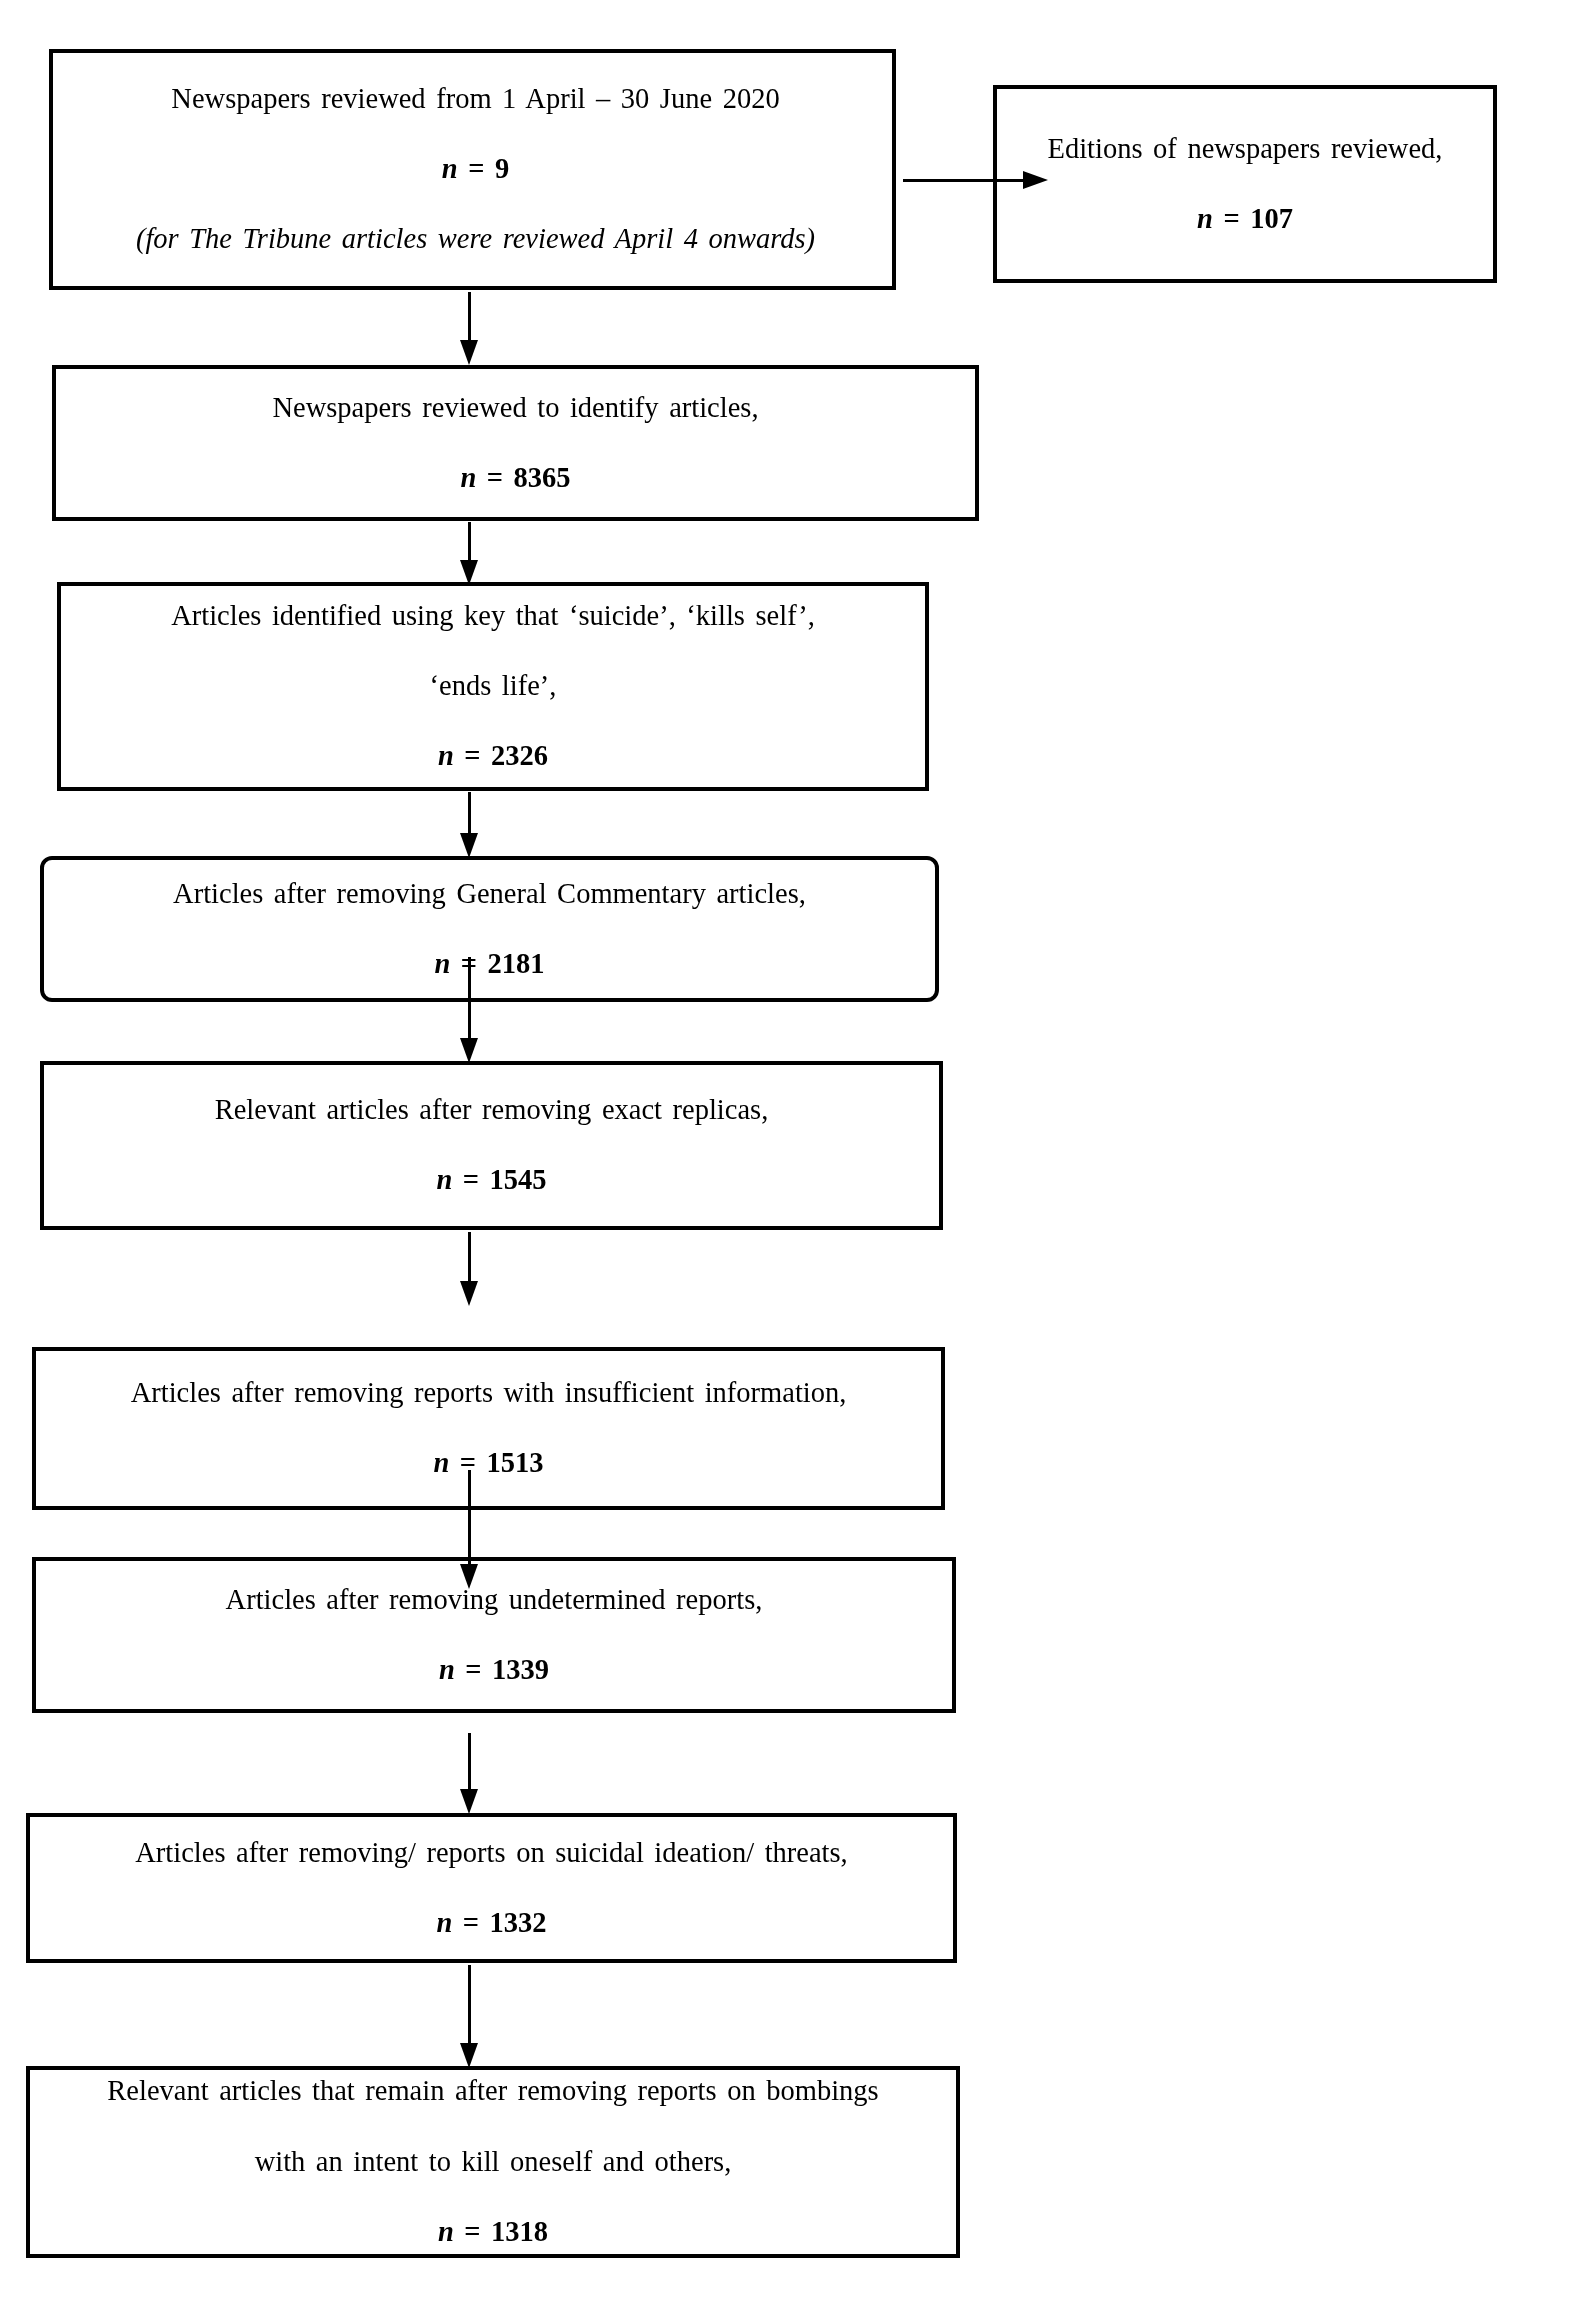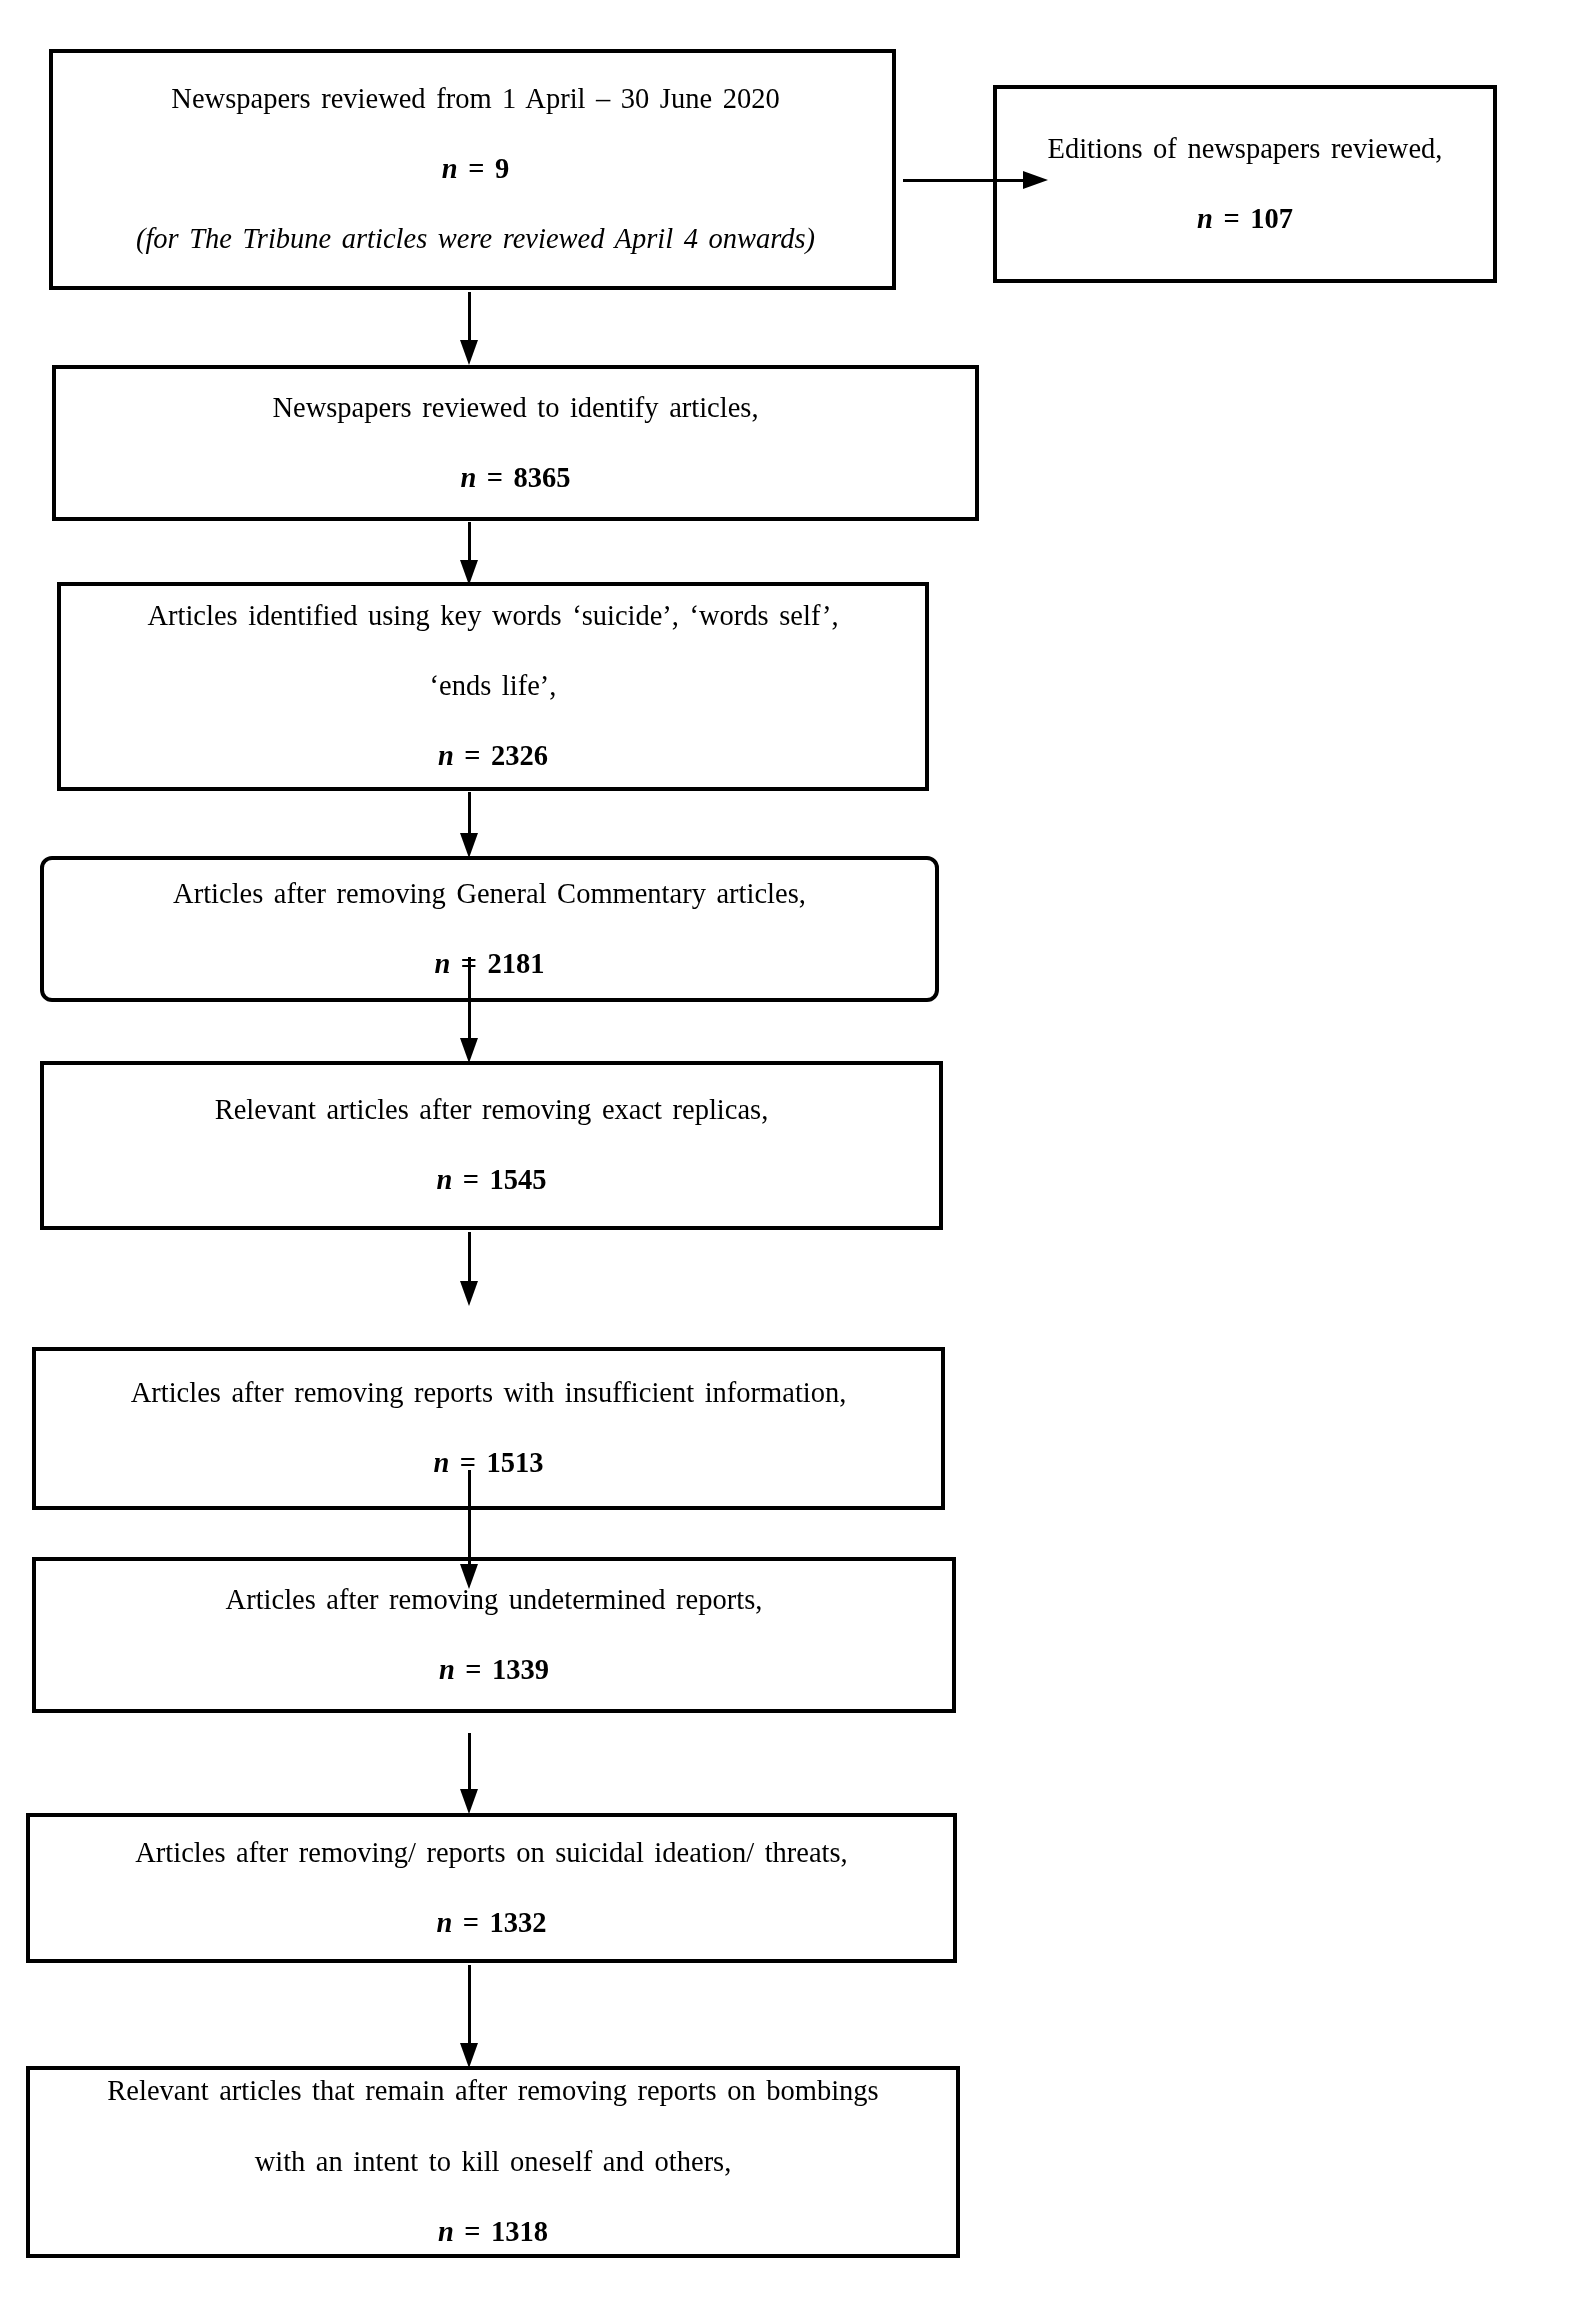--- a/index.html
+++ b/index.html
@@ -82,21 +82,21 @@
     <div class="line">Editions of newspapers reviewed,</div>
     <div class="line n-line"><span class="nvar">n</span><span> = 107</span></div>
   </div>
 
   <div class="box" style="left:52px; top:365px; width:927px; height:156px;">
     <div class="line">Newspapers reviewed to identify articles,</div>
     <div class="line n-line"><span class="nvar">n</span><span> = 8365</span></div>
   </div>
 
   <div class="box" style="left:57px; top:582px; width:872px; height:209px;">
-    <div class="line">Articles identified using key words ‘suicide’, ‘words self’,</div>
+    <div class="line">Articles identified using key that ‘suicide’, ‘kills self’,</div>
     <div class="line">‘ends life’,</div>
     <div class="line n-line"><span class="nvar">n</span><span> = 2326</span></div>
   </div>
 
   <div class="box" style="left:40px; top:856px; width:899px; height:146px;border-radius:12px;">
     <div class="line">Articles after removing General Commentary articles,</div>
     <div class="line n-line"><span class="nvar">n</span><span> = 2181</span></div>
   </div>
 
   <div class="box" style="left:40px; top:1061px; width:903px; height:169px;">

